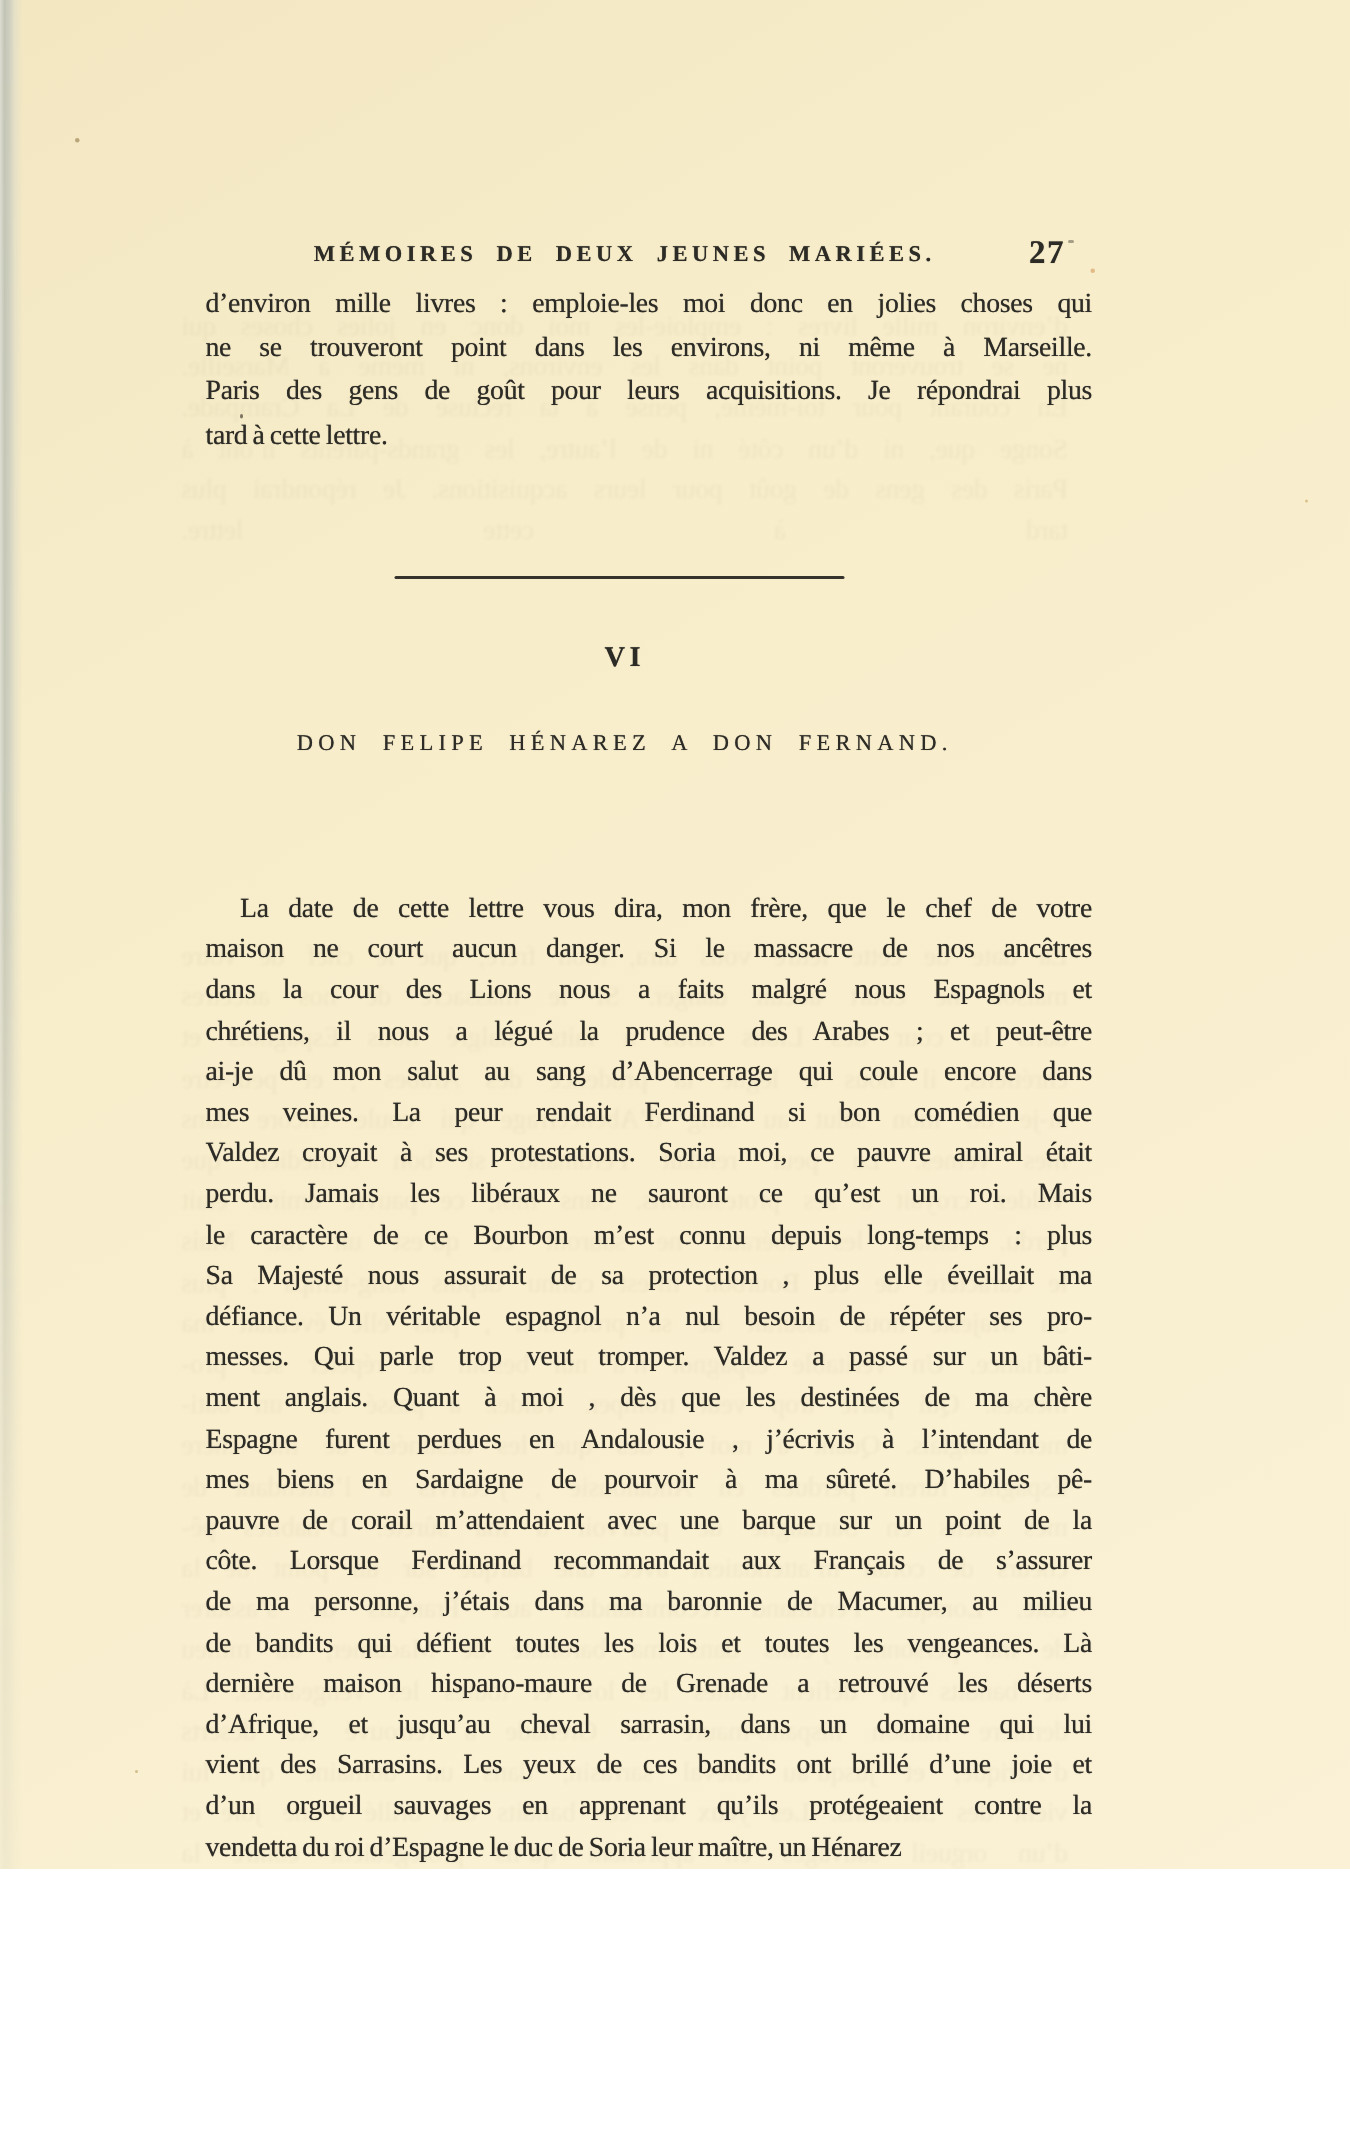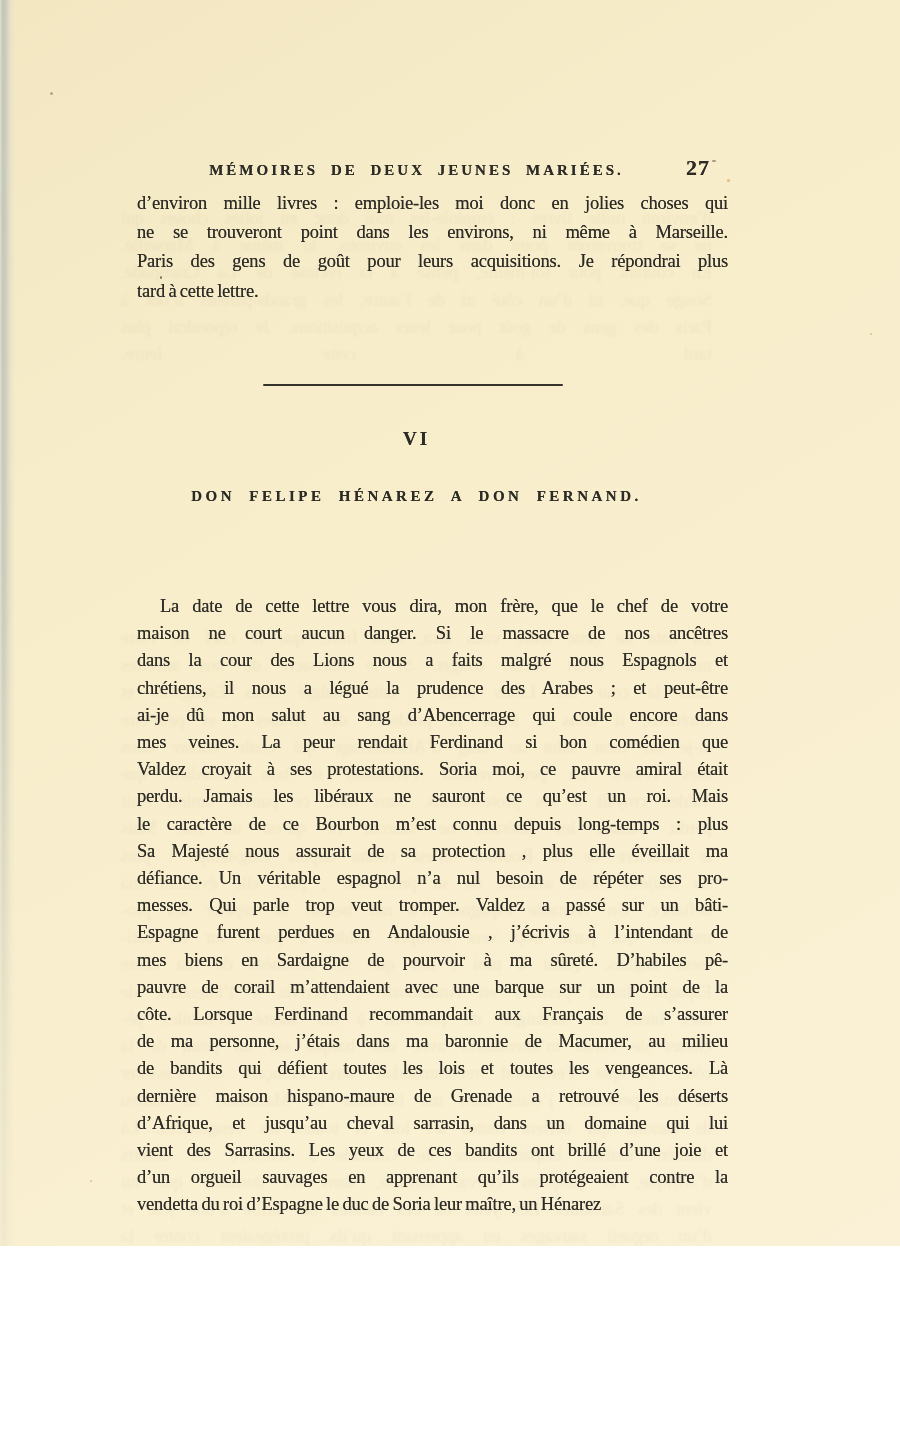--- a/index.html
+++ b/index.html
@@ -49,21 +49,21 @@
     position:absolute; left:263px; top:384px; width:300px; height:2px;
     background:#35332c; border-radius:1px;
   }
 
   .section-number {
     position:absolute; left:121px; top:428px; width:591px;
     text-align:center; font-size:19px; font-weight:bold; letter-spacing:3px;
   }
   .letter-heading {
     position:absolute; left:61px; top:488px; width:711px;
-    text-align:center; font-size:15px; font-weight:bold;
+    text-align:center; font-size:15px; font-weight:normal;
     letter-spacing:3.5px; word-spacing:7px; white-space:nowrap;
   }
   .dateline {
     position:absolute; left:121px; top:541px; width:591px;
     text-align:right; padding-right:0; box-sizing:border-box;
     font-size:16px; letter-spacing:0.5px; word-spacing:2px;
   }
   .dateline-inner { margin-right:22px; }
 
   .ghost-layer {
@@ -159,20 +159,21 @@
       <div class="tline">dans la cour des Lions nous a faits malgré nous Espagnols et</div>
       <div class="tline">chrétiens, il nous a légué la prudence des Arabes ; et peut-être</div>
       <div class="tline">ai-je dû mon salut au sang d’Abencerrage qui coule encore dans</div>
       <div class="tline">mes veines. La peur rendait Ferdinand si bon comédien que</div>
       <div class="tline">Valdez croyait à ses protestations. Soria moi, ce pauvre amiral était</div>
       <div class="tline">perdu. Jamais les libéraux ne sauront ce qu’est un roi. Mais</div>
       <div class="tline">le caractère de ce Bourbon m’est connu depuis long-temps : plus</div>
       <div class="tline">Sa Majesté nous assurait de sa protection , plus elle éveillait ma</div>
       <div class="tline">défiance. Un véritable espagnol n’a nul besoin de répéter ses pro-</div>
       <div class="tline">messes. Qui parle trop veut tromper. Valdez a passé sur un bâti-</div>
+      <div class="tline">ment anglais. Quant à moi , dès que les destinées de ma chère</div>
       <div class="tline">Espagne furent perdues en Andalousie , j’écrivis à l’intendant de</div>
       <div class="tline">mes biens en Sardaigne de pourvoir à ma sûreté. D’habiles pê-</div>
       <div class="tline">pauvre de corail m’attendaient avec une barque sur un point de la</div>
       <div class="tline">côte. Lorsque Ferdinand recommandait aux Français de s’assurer</div>
       <div class="tline">de ma personne, j’étais dans ma baronnie de Macumer, au milieu</div>
       <div class="tline">de bandits qui défient toutes les lois et toutes les vengeances. Là</div>
       <div class="tline">dernière maison hispano-maure de Grenade a retrouvé les déserts</div>
       <div class="tline">d’Afrique, et jusqu’au cheval sarrasin, dans un domaine qui lui</div>
       <div class="tline">vient des Sarrasins. Les yeux de ces bandits ont brillé d’une joie et</div>
       <div class="tline">d’un orgueil sauvages en apprenant qu’ils protégeaient contre la</div>

